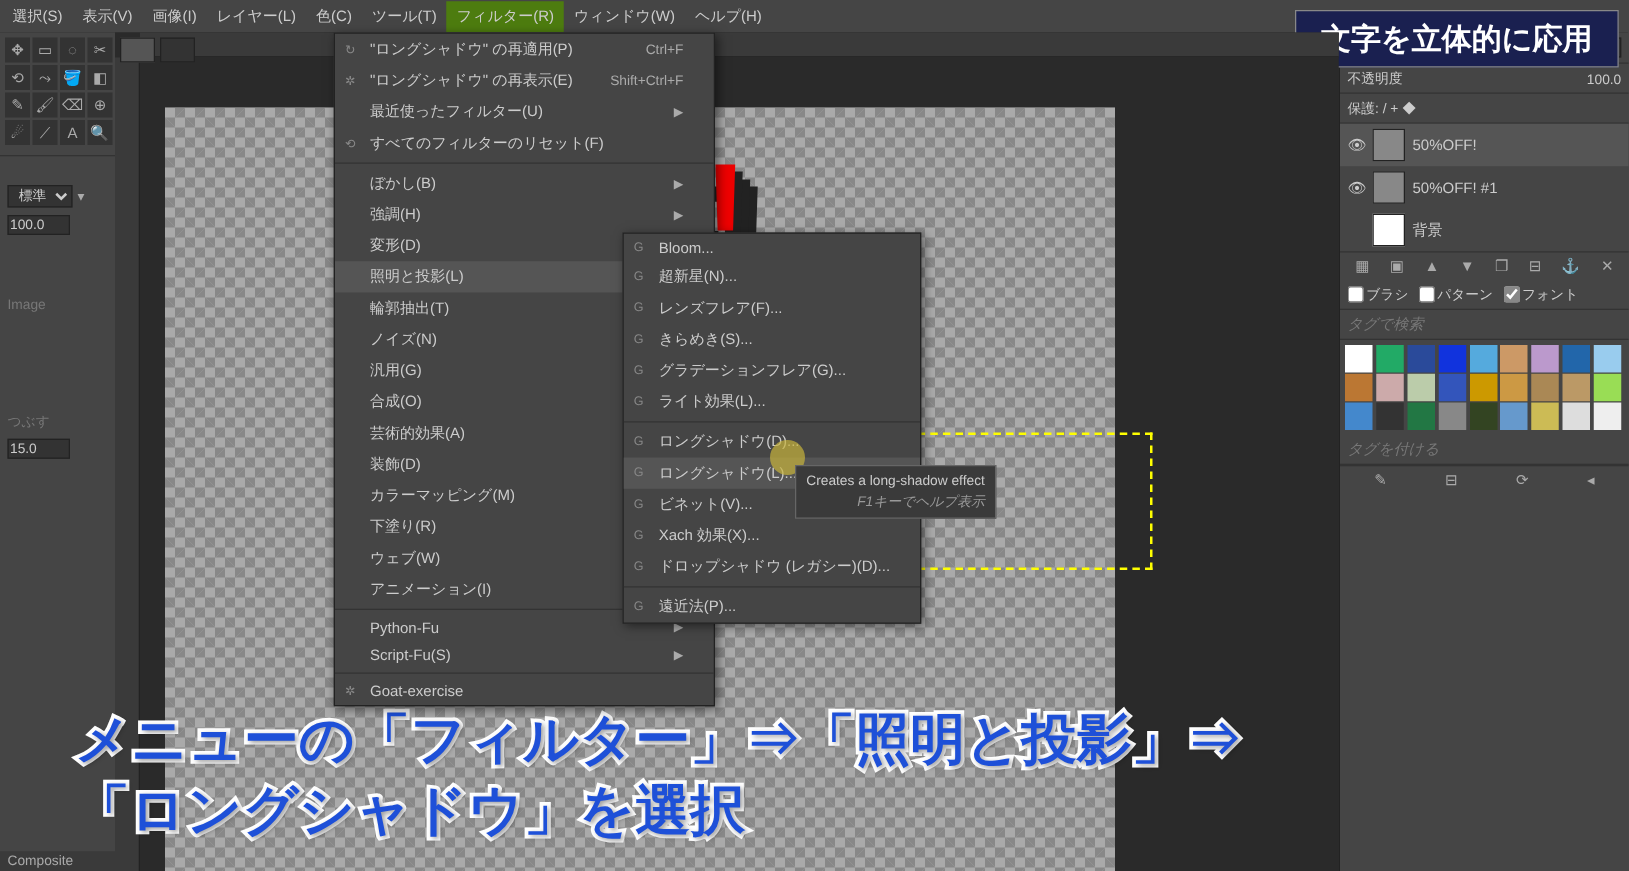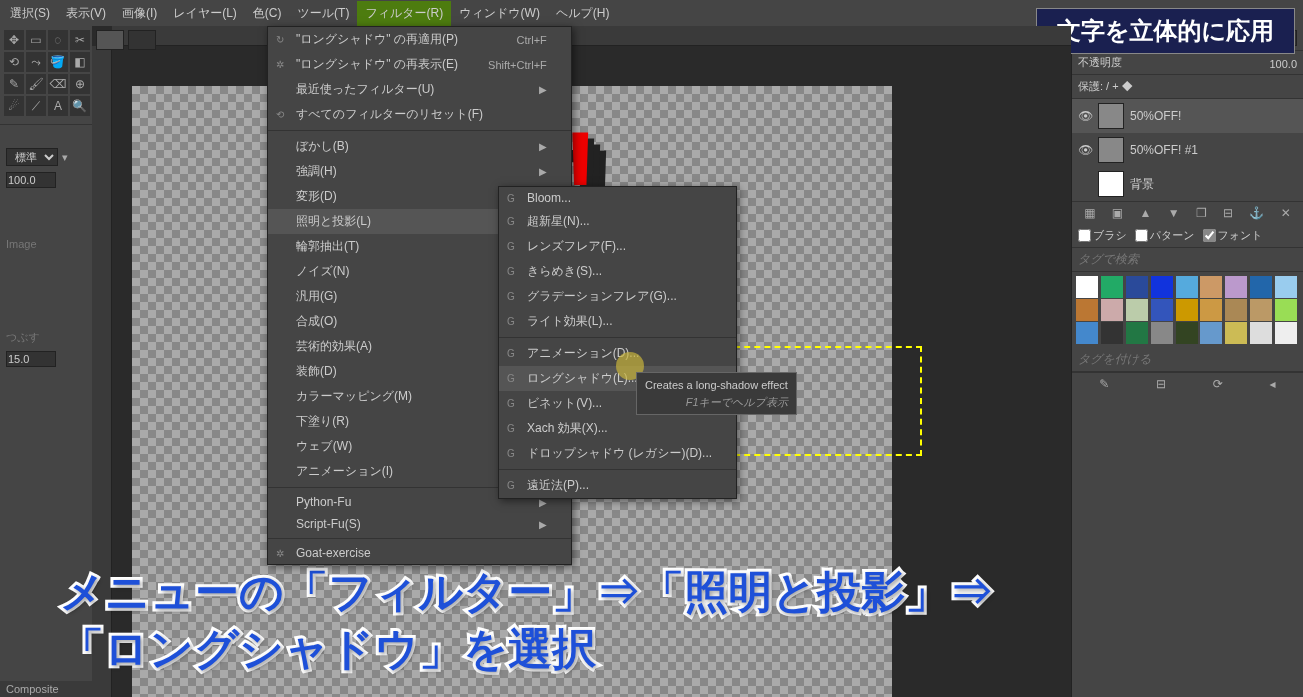--- a/index.html
+++ b/index.html
@@ -353,21 +353,21 @@
       <span class="ic">G</span>
       <span>グラデーションフレア(G)...</span>
     </div>
     <div class="item">
       <span class="ic">G</span>
       <span>ライト効果(L)...</span>
     </div>
     <div class="sep"></div>
     <div class="item">
       <span class="ic">G</span>
-      <span>アニメーション(D)...</span>
+      <span>ロングシャドウ(D)...</span>
     </div>
     <div class="item hl">
       <span class="ic">G</span>
       <span>ロングシャドウ(L)...</span>
     </div>
     <div class="item">
       <span class="ic">G</span>
       <span>ビネット(V)...</span>
     </div>
     <div class="item">

